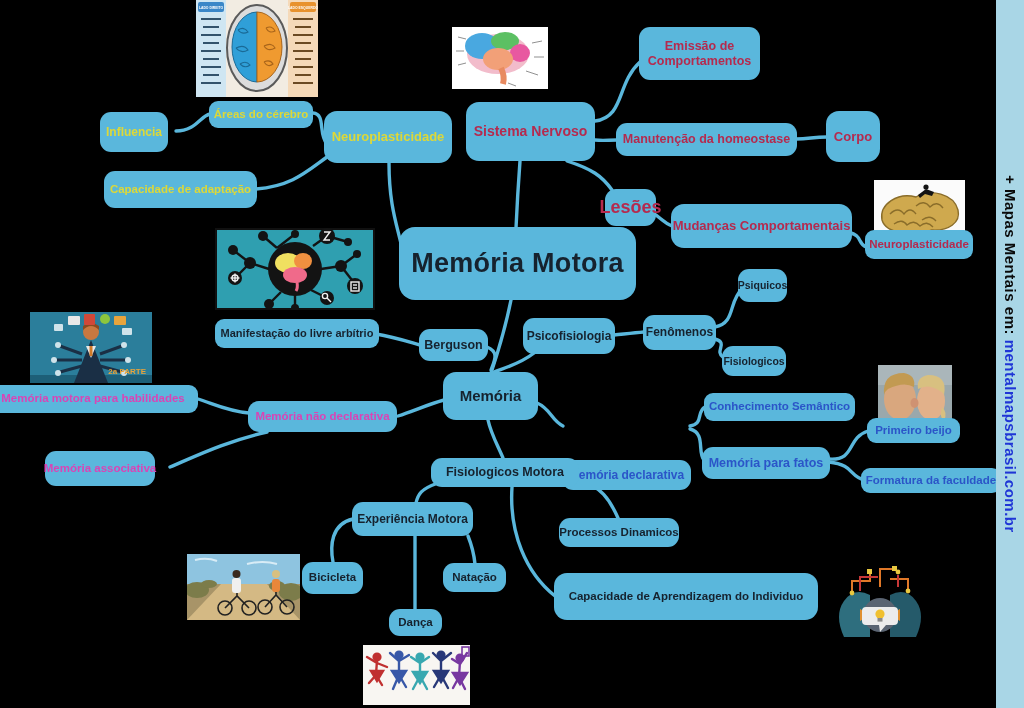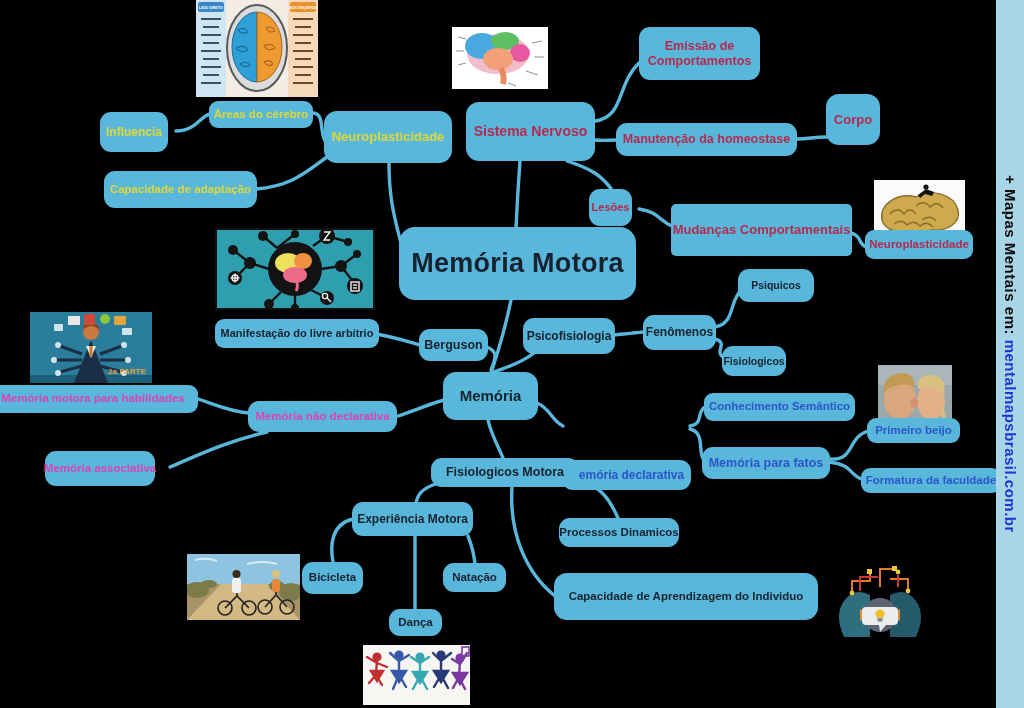--- a/index.html
+++ b/index.html
@@ -70,32 +70,32 @@
   </svg>
 
   <div class="node c-yellow nw" style="left:100px;top:112px;width:68px;height:40px;">Influencia</div>
   <div class="node c-yellow nw" style="left:209px;top:101px;width:104px;height:27px;font-size:11.5px;border-radius:9px;">Áreas do cérebro</div>
   <div class="node c-yellow nw" style="left:104px;top:171px;width:153px;height:37px;font-size:11.5px;">Capacidade de adaptação</div>
   <div class="node c-yellow nw" style="left:324px;top:111px;width:128px;height:52px;font-size:13px;border-radius:13px;">Neuroplasticidade</div>
 
   <div class="node c-red nw" style="left:466px;top:102px;width:129px;height:59px;font-size:14px;border-radius:13px;">Sistema Nervoso</div>
   <div class="node c-red" style="left:639px;top:27px;width:121px;height:53px;font-size:12.5px;">Emissão de Comportamentos</div>
   <div class="node c-red nw" style="left:616px;top:123px;width:181px;height:33px;font-size:12.5px;">Manutenção da homeostase</div>
-  <div class="node c-red nw" style="left:826px;top:94px;width:54px;height:51px;font-size:13px;border-radius:13px;">Corpo</div>
-  <div class="node c-red nw" style="left:589px;top:189px;width:43px;height:37px;font-size:11px;">Lesões</div>
-  <div class="node c-red nw" style="left:671px;top:204px;width:181px;height:52px;font-size:13px;border-radius:5px;">Mudanças Comportamentais</div>
+  <div class="node c-red nw" style="left:826px;top:111px;width:54px;height:51px;font-size:13px;border-radius:13px;">Corpo</div>
+  <div class="node c-red nw" style="left:605px;top:189px;width:51px;height:37px;font-size:18px;">Lesões</div>
+  <div class="node c-red nw" style="left:671px;top:204px;width:181px;height:44px;font-size:13px;border-radius:13px;">Mudanças Comportamentais</div>
   <div class="node c-red nw" style="left:865px;top:230px;width:108px;height:29px;font-size:11.5px;border-radius:9px;">Neuroplasticidade</div>
 
   <div class="node title c-dark nw" style="left:399px;top:227px;width:237px;height:73px;">Memória Motora</div>
 
   <div class="node c-dark nw" style="left:215px;top:319px;width:164px;height:29px;font-size:11px;border-radius:9px;">Manifestação do livre arbítrio</div>
   <div class="node c-dark nw" style="left:419px;top:329px;width:69px;height:32px;font-size:12.5px;">Berguson</div>
   <div class="node c-dark nw" style="left:523px;top:318px;width:92px;height:36px;font-size:12px;">Psicofisiologia</div>
   <div class="node c-dark nw" style="left:643px;top:315px;width:73px;height:35px;font-size:12px;">Fenômenos</div>
-  <div class="node c-dark nw" style="left:738px;top:269px;width:76px;height:33px;font-size:10.5px;">Psiquicos</div>
+  <div class="node c-dark nw" style="left:738px;top:269px;width:49px;height:33px;font-size:10.5px;">Psiquicos</div>
   <div class="node c-dark nw" style="left:722px;top:346px;width:64px;height:30px;font-size:10.5px;">Fisiologicos</div>
 
   <div class="node c-dark nw" style="left:443px;top:372px;width:95px;height:48px;font-size:15px;border-radius:13px;">Memória</div>
 
   <div class="node c-magenta nw" style="left:248px;top:401px;width:149px;height:31px;font-size:11.5px;">Memória não declarativa</div>
   <div class="node c-magenta nw" style="left:-12px;top:385px;width:210px;height:28px;font-size:11.5px;border-radius:9px;">Memória motora para habilidades</div>
   <div class="node c-magenta nw" style="left:45px;top:451px;width:110px;height:35px;font-size:11.5px;">Memória associativa</div>
 
   <div class="node c-blue nw" style="left:562px;top:412px;width:129px;height:30px;font-size:12px;margin-top:48px;">Memória declarativa</div>
   <div class="node c-blue nw" style="left:704px;top:393px;width:151px;height:28px;font-size:11.5px;border-radius:9px;">Conhecimento Semântico</div>

